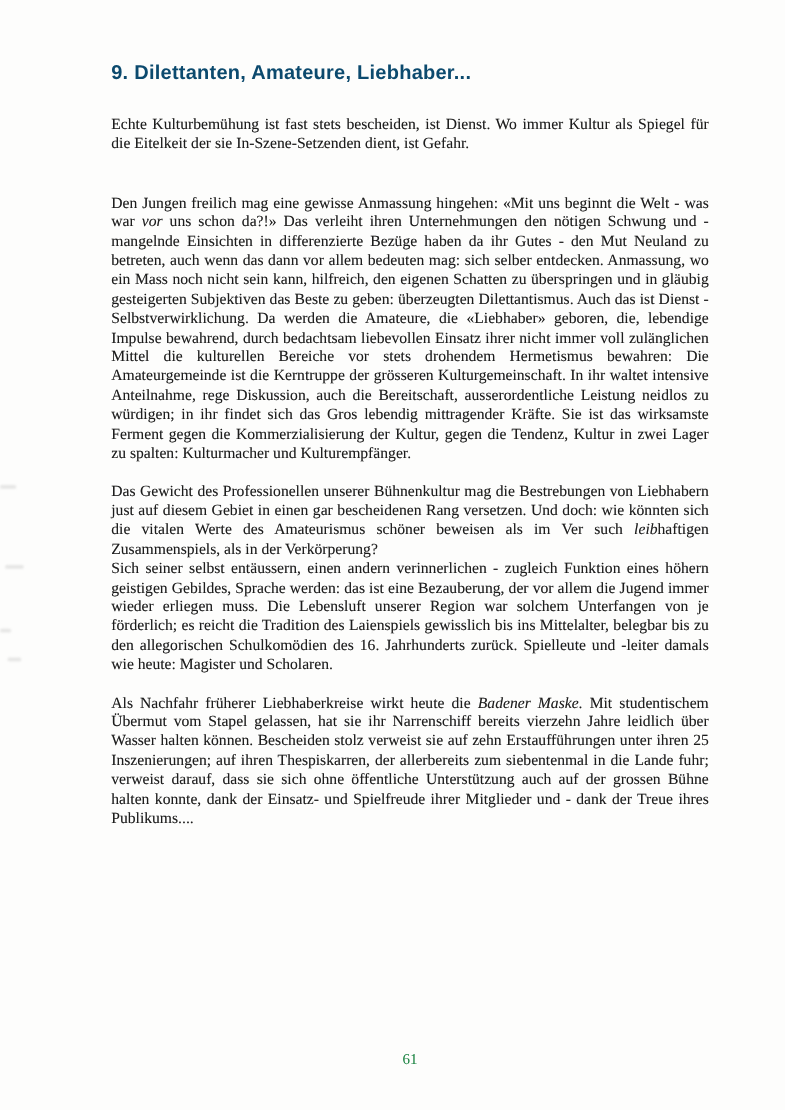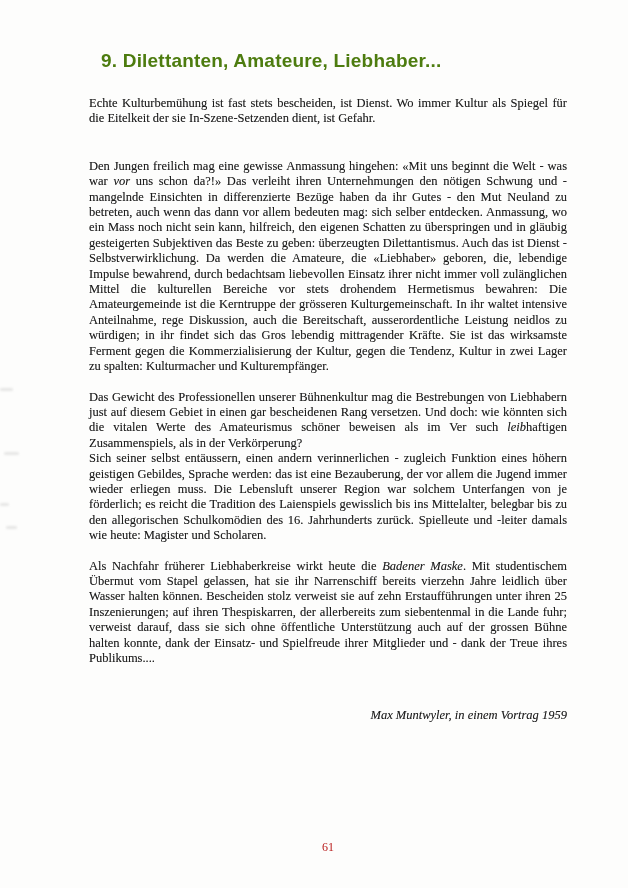--- a/index.html
+++ b/index.html
@@ -11,24 +11,24 @@
     font-family:"Liberation Serif", serif;
     color:#1d1d1d;
   }
   .content{
     position:absolute;
     left:89px;top:50px;width:478px;
   }
   .title{
     font-family:"Liberation Sans", sans-serif;
     font-weight:bold;
-    font-size:19px;
+    font-size:16px;
     letter-spacing:0.2px;
-    color:#4d7c0f;
-    margin:0 0 24px 12px;
+    color:#0c4a6e;
+    margin:0 0 24px 0;
   }
   .para{
     margin:0 0 15px 0;
     font-size:12.5px;
     line-height:15.4px;
     text-align:justify;
     text-shadow:0 0 0.4px rgba(30,30,30,0.4);
   }
   .para.first{margin-bottom:32px;}
   .para.tight{margin-bottom:0;}
@@ -39,21 +39,21 @@
     line-height:15px;
     text-align:right;
     font-style:italic;
     text-shadow:0 0 0.4px rgba(30,30,30,0.4);
   }
   .pagenum{
     position:absolute;
     left:89px;bottom:33px;width:478px;
     text-align:center;
     font-size:12px;
-    color:#b91c1c;
+    color:#15803d;
   }
   .smudge{
     position:absolute;
     background:rgba(110,110,110,0.16);
     border-radius:2px;
     filter:blur(1px);
   }
   .smudge.s1{left:0;top:388px;width:13px;height:3px;}
   .smudge.s2{left:4px;top:452px;width:15px;height:3px;}
   .smudge.s3{left:0;top:503px;width:9px;height:3px;}
@@ -76,19 +76,18 @@
     <p class="para first"><span>Echte Kulturbemühung ist fast stets bescheiden, ist Dienst. Wo immer Kultur als Spiegel für die Eitelkeit der sie In-Szene-Setzenden dient, ist Gefahr.</span></p>
 
     <p class="para"><span>Den Jungen freilich mag eine gewisse Anmassung hingehen: «Mit uns beginnt die Welt - was war </span><i>vor</i><span> uns schon da?!» Das verleiht ihren Unternehmungen den nötigen Schwung und - mangelnde Einsichten in differenzierte Bezüge haben da ihr Gutes - den Mut Neuland zu betreten, auch wenn das dann vor allem bedeuten mag: sich selber entdecken. Anmassung, wo ein Mass noch nicht sein kann, hilfreich, den eigenen Schatten zu überspringen und in gläubig gesteigerten Subjektiven das Beste zu geben: überzeugten Dilettantismus. Auch das ist Dienst - Selbstverwirklichung. Da werden die Amateure, die «Liebhaber» geboren, die, lebendige Impulse bewahrend, durch bedachtsam liebevollen Einsatz ihrer nicht immer voll zulänglichen Mittel die kulturellen Bereiche vor stets drohendem Hermetismus bewahren: Die Amateurgemeinde ist die Kerntruppe der grösseren Kulturgemeinschaft. In ihr waltet intensive Anteilnahme, rege Diskussion, auch die Bereitschaft, ausserordentliche Leistung neidlos zu würdigen; in ihr findet sich das Gros lebendig mittragender Kräfte. Sie ist das wirksamste Ferment gegen die Kommerzialisierung der Kultur, gegen die Tendenz, Kultur in zwei Lager zu spalten: Kulturmacher und Kulturempfänger.</span></p>
 
     <p class="para tight"><span>Das Gewicht des Professionellen unserer Bühnenkultur mag die Bestrebungen von Liebhabern just auf diesem Gebiet in einen gar bescheidenen Rang versetzen. Und doch: wie könnten sich die vitalen Werte des Amateurismus schöner beweisen als im Ver such </span><i>leib</i><span>haftigen Zusammenspiels, als in der Verkörperung?</span></p>
 
     <p class="para"><span>Sich seiner selbst entäussern, einen andern verinnerlichen - zugleich Funktion eines höhern geistigen Gebildes, Sprache werden: das ist eine Bezauberung, der vor allem die Jugend immer wieder erliegen muss. Die Lebensluft unserer Region war solchem Unterfangen von je förderlich; es reicht die Tradition des Laienspiels gewisslich bis ins Mittelalter, belegbar bis zu den allegorischen Schulkomödien des 16. Jahrhunderts zurück. Spielleute und -leiter damals wie heute: Magister und Scholaren.</span></p>
 
     <p class="para"><span>Als Nachfahr früherer Liebhaberkreise wirkt heute die </span><i>Badener Maske</i><span>. Mit studentischem Übermut vom Stapel gelassen, hat sie ihr Narrenschiff bereits vierzehn Jahre leidlich über Wasser halten können. Bescheiden stolz verweist sie auf zehn Erstaufführungen unter ihren 25 Inszenierungen; auf ihren Thespiskarren, der allerbereits zum siebentenmal in die Lande fuhr; verweist darauf, dass sie sich ohne öffentliche Unterstützung auch auf der grossen Bühne halten konnte, dank der Einsatz- und Spielfreude ihrer Mitglieder und - dank der Treue ihres Publikums....</span></p>
 
-    <p class="attribution">Max Muntwyler, in einem Vortrag 1959</p>
 
   </div>
 
   <div class="pagenum">61</div>
 
 </div>
 
 </body></html>

